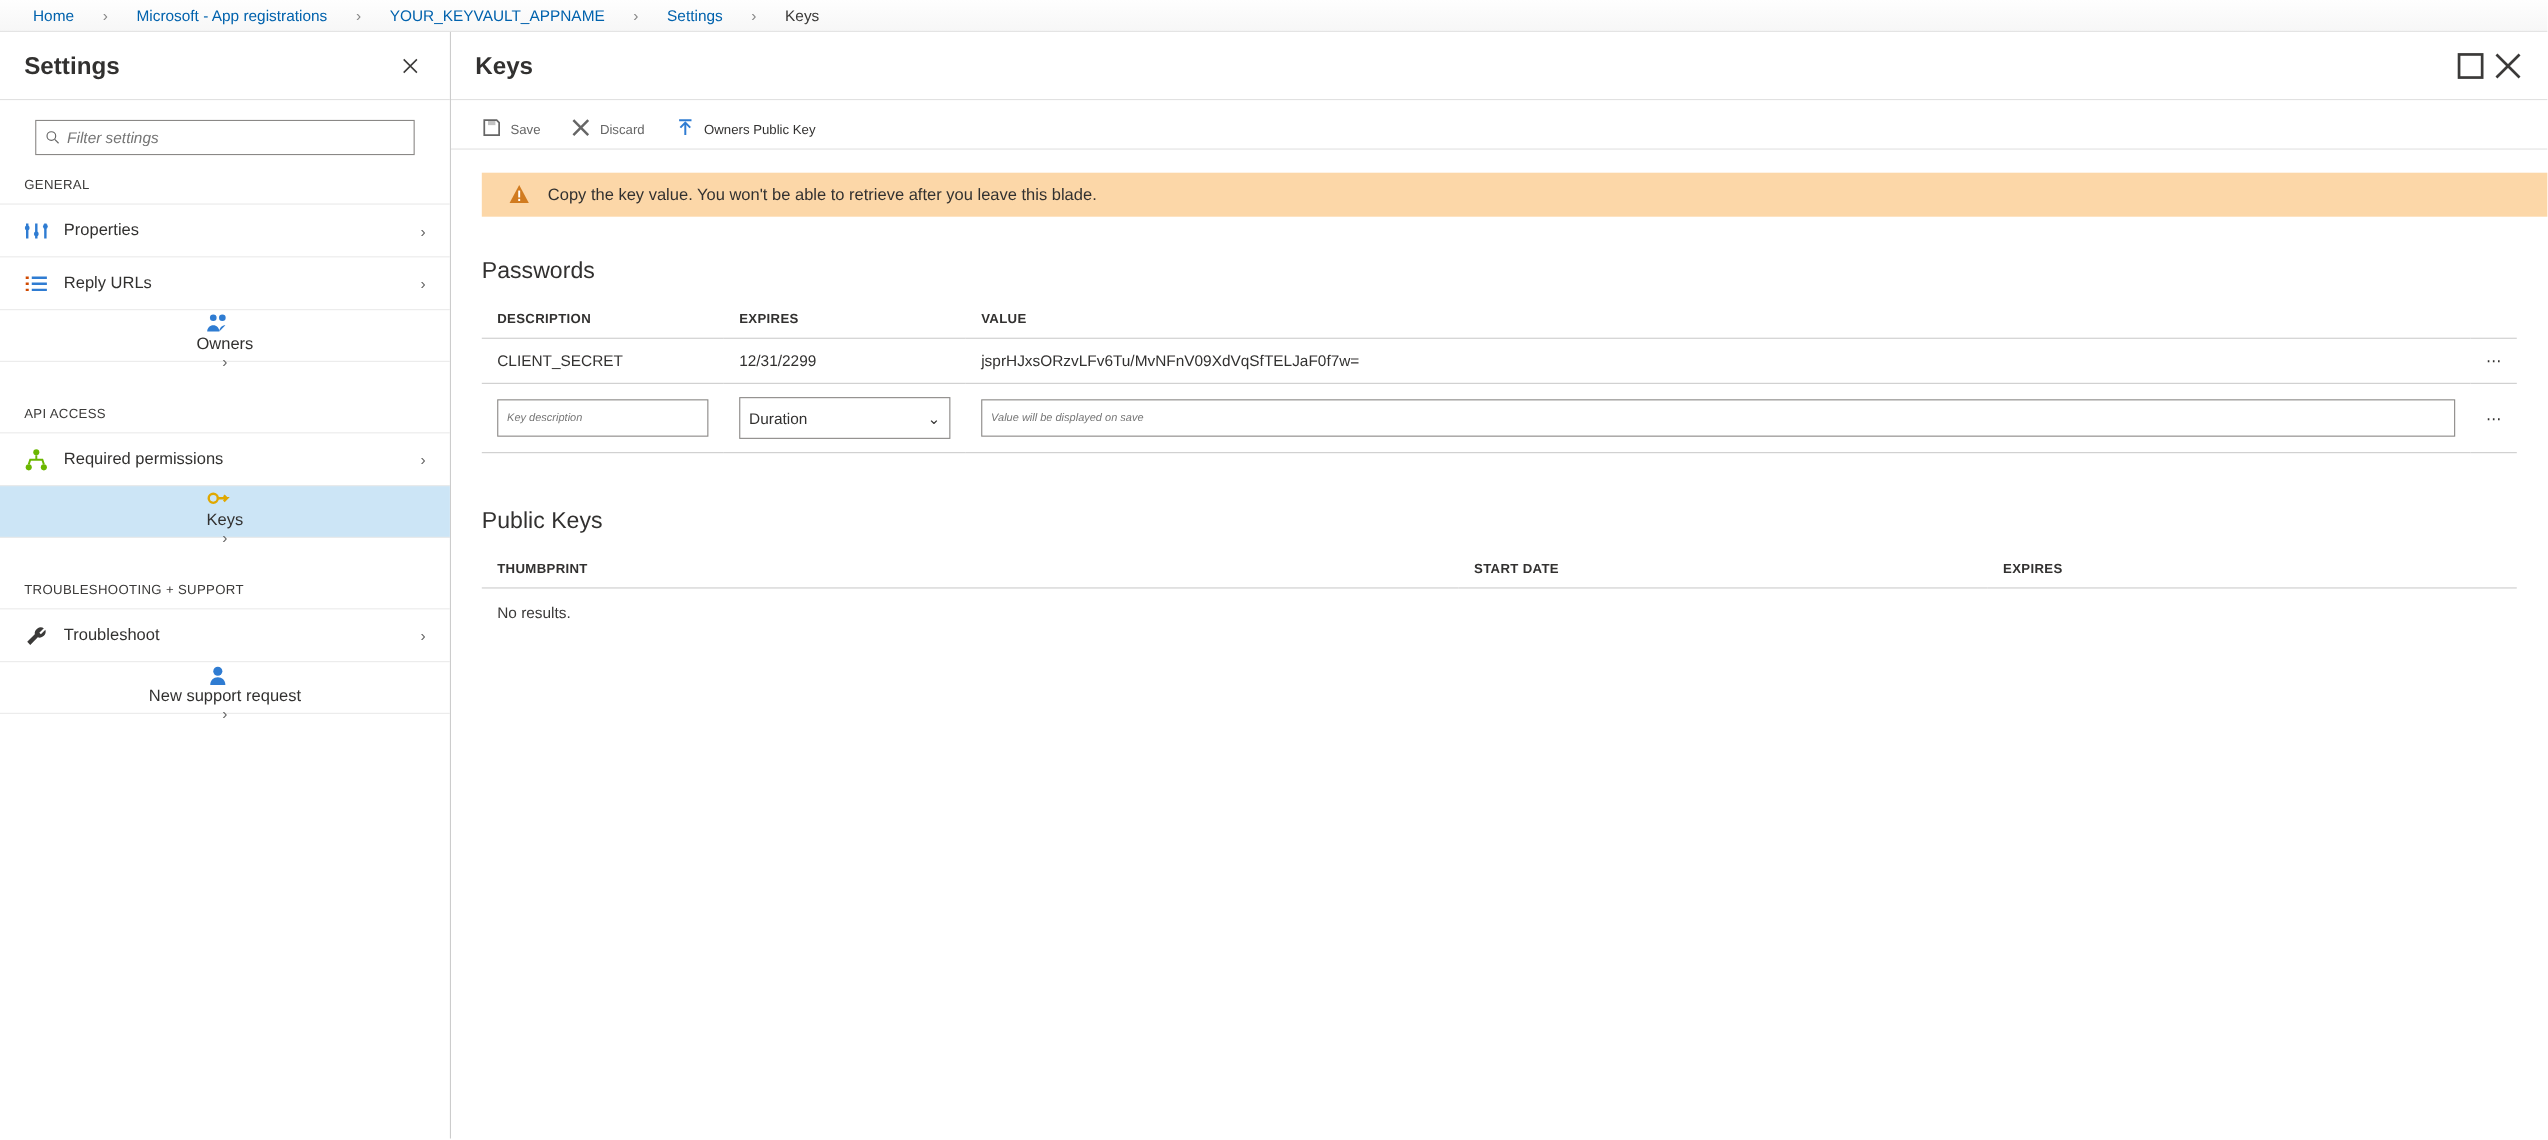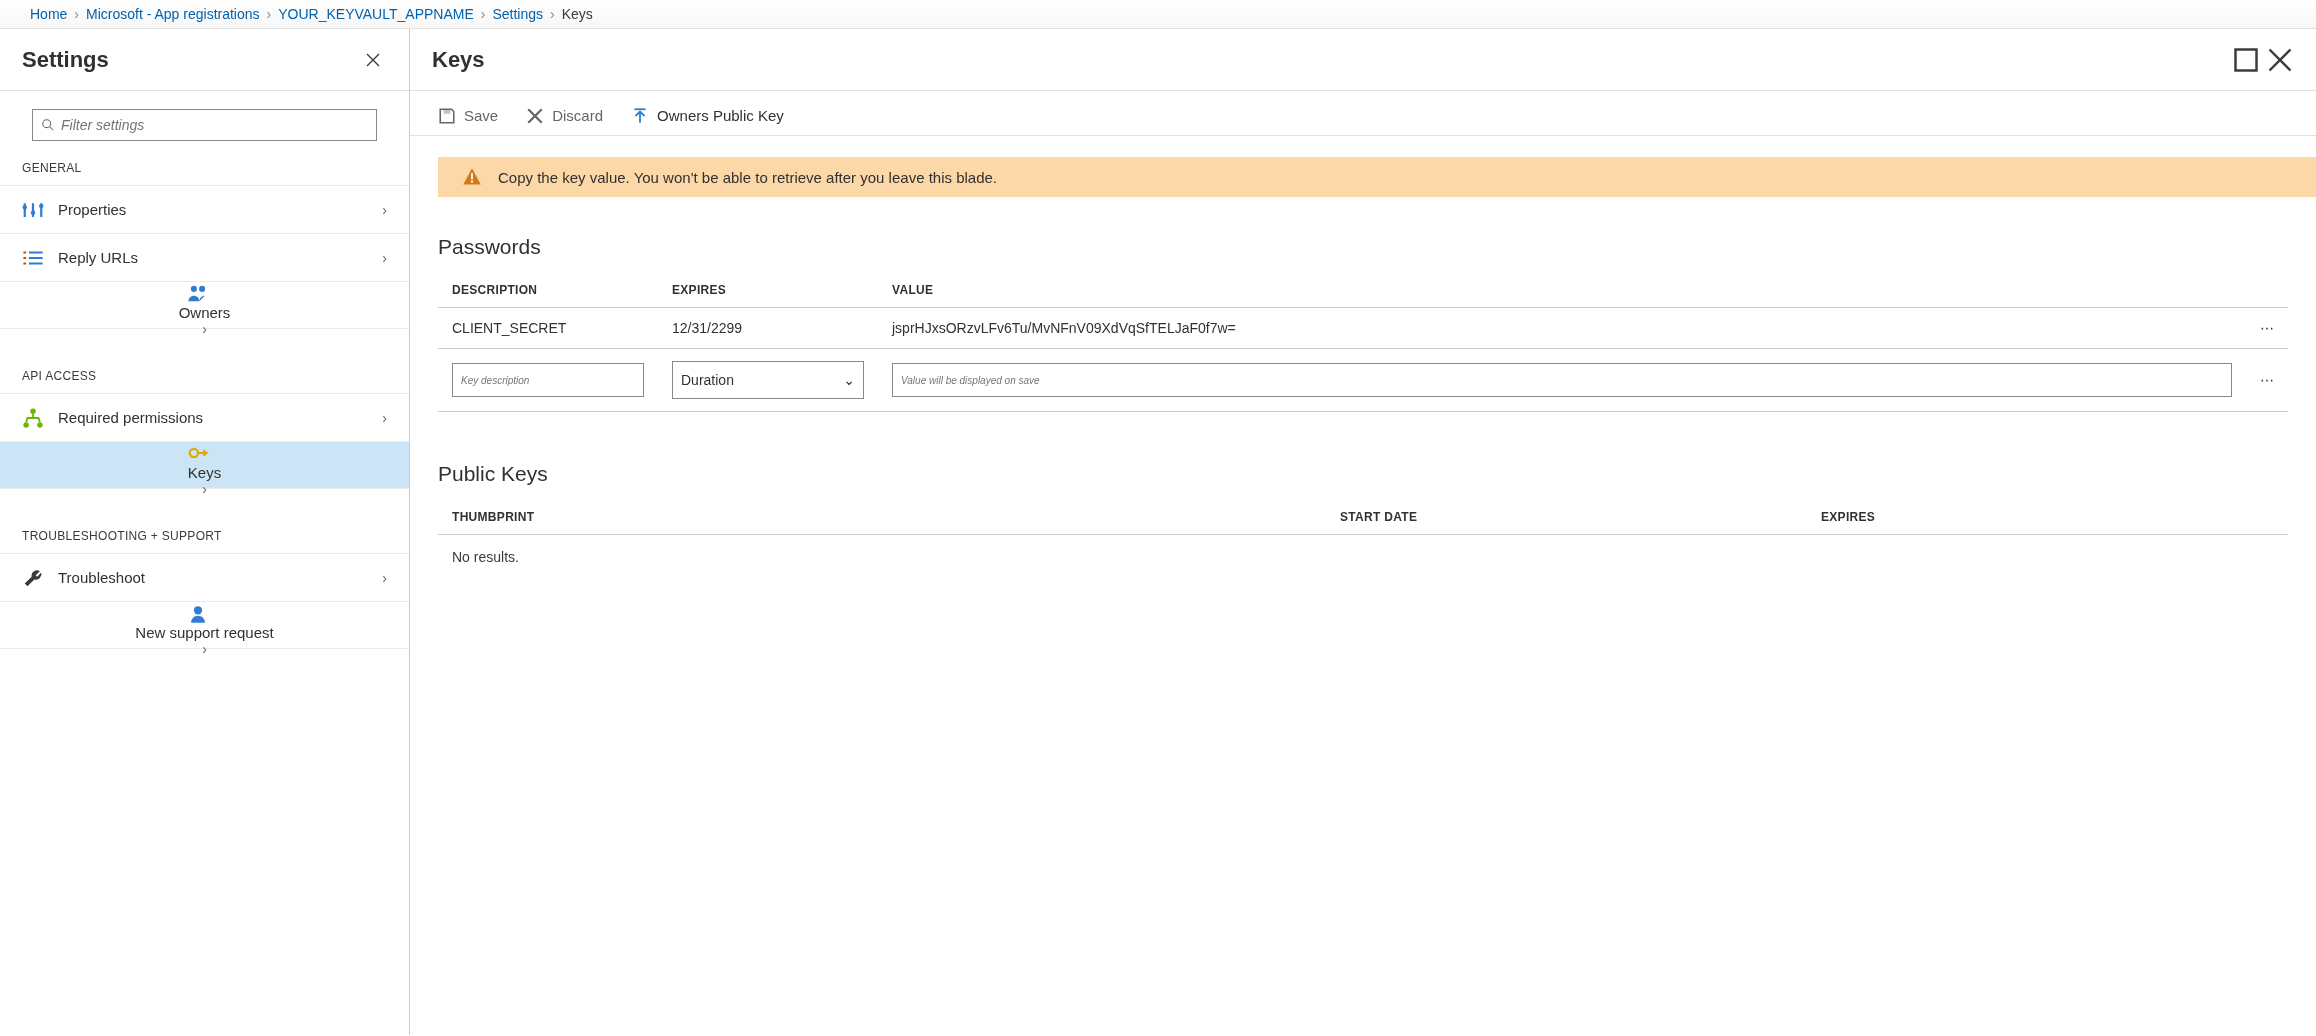--- a/index.html
+++ b/index.html
@@ -8,21 +8,21 @@
     font-size: 14px;
     color: #323130;
     background: #fff;
     height: 100%;
   }
 
   
   .breadcrumb {
     display: flex;
     align-items: center;
-    gap: 7px;
+    gap: 26px;
     padding: 6px 30px;
     font-size: 14px;
     background: linear-gradient(#fefefe, #f7f7f7);
     border-bottom: 1px solid #e1e1e1;
   }
   .breadcrumb a { color: #0062ad; text-decoration: none; cursor: pointer; }
   .breadcrumb .sep { color: #888; }
   .breadcrumb .current { color: #3b3a39; }
 
   
@@ -88,22 +88,22 @@
   .nav-group + .nav-group { margin-top: 40px; }
 
   
   .cmdbar {
     display: flex; align-items: center;
     gap: 28px;
     padding: 16px 28px 10px;
     border-bottom: 1px solid #e1e1e1;
   }
   .cmd {
-    display: inline-flex; align-items: flex-start; gap: 8px;
-    color: #666; cursor: pointer; font-size: 15px;
+    display: inline-flex; align-items: flex-end; gap: 8px;
+    color: #666; cursor: pointer; font-size: 12px;
   }
   .cmd.enabled { color: #323130; }
   .cmd svg { width: 18px; height: 18px; }
 
   .banner {
     display: flex; align-items: center; gap: 16px;
     background: #fcd7a8;
     padding: 10px 24px;
     font-size: 15px;
     margin-left: 28px;

